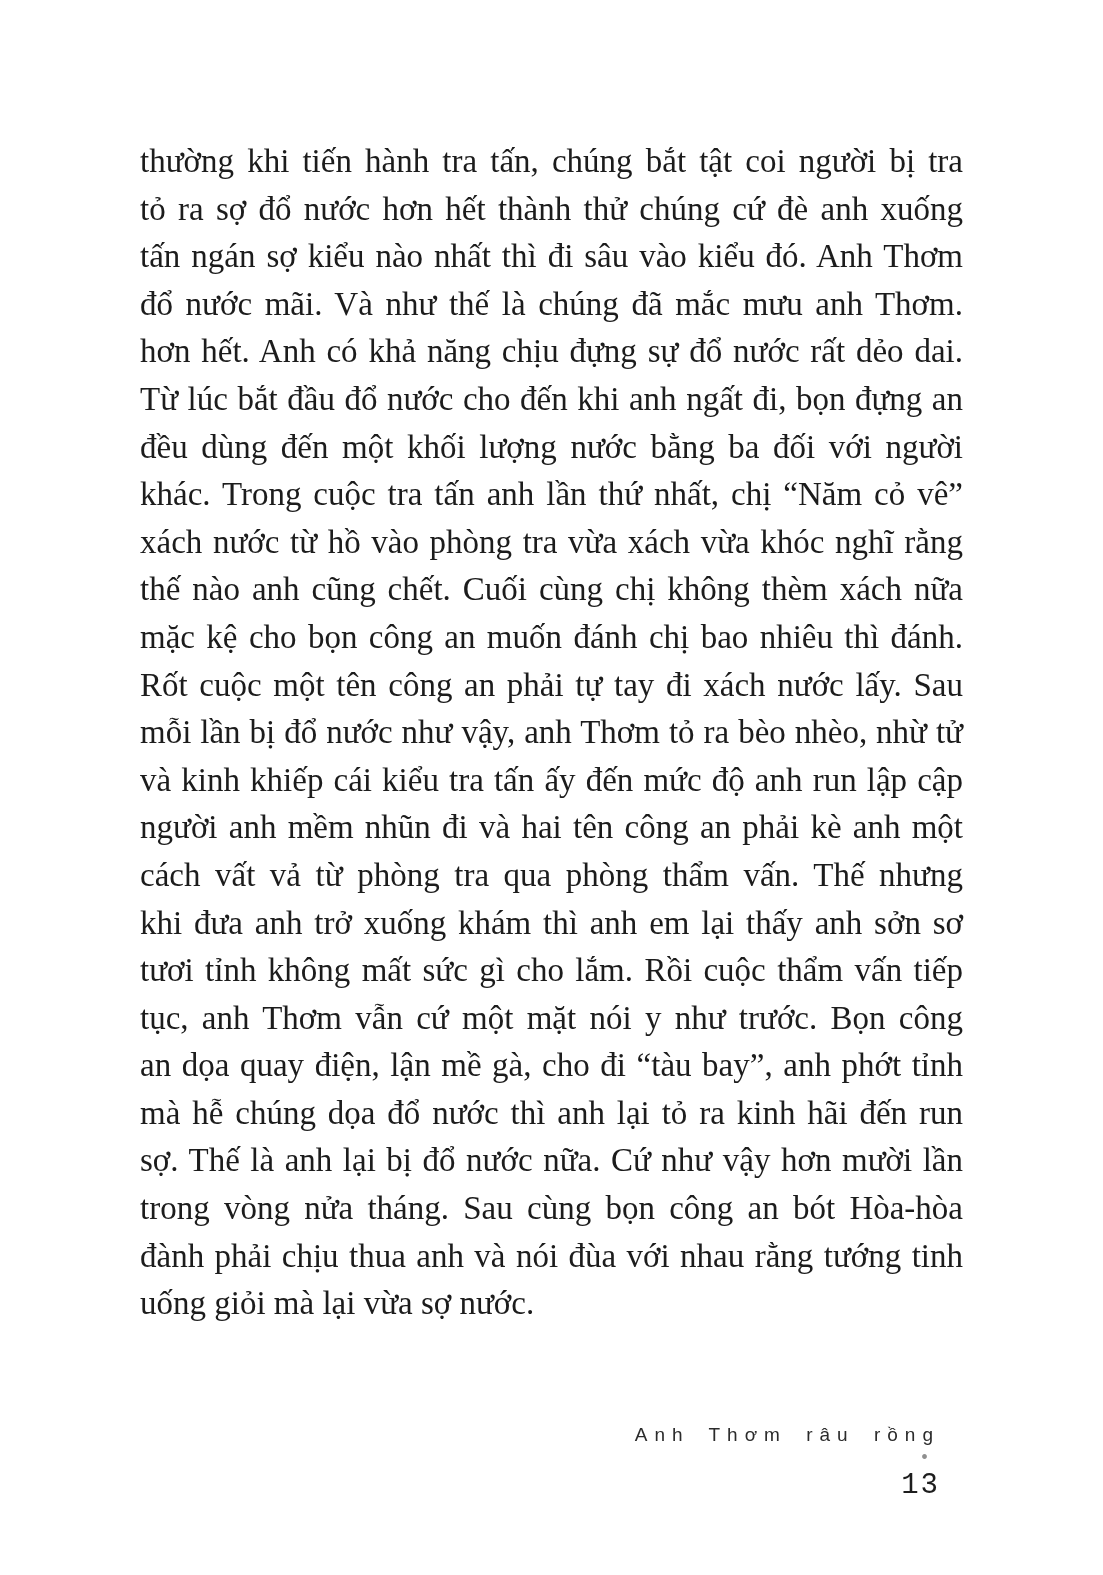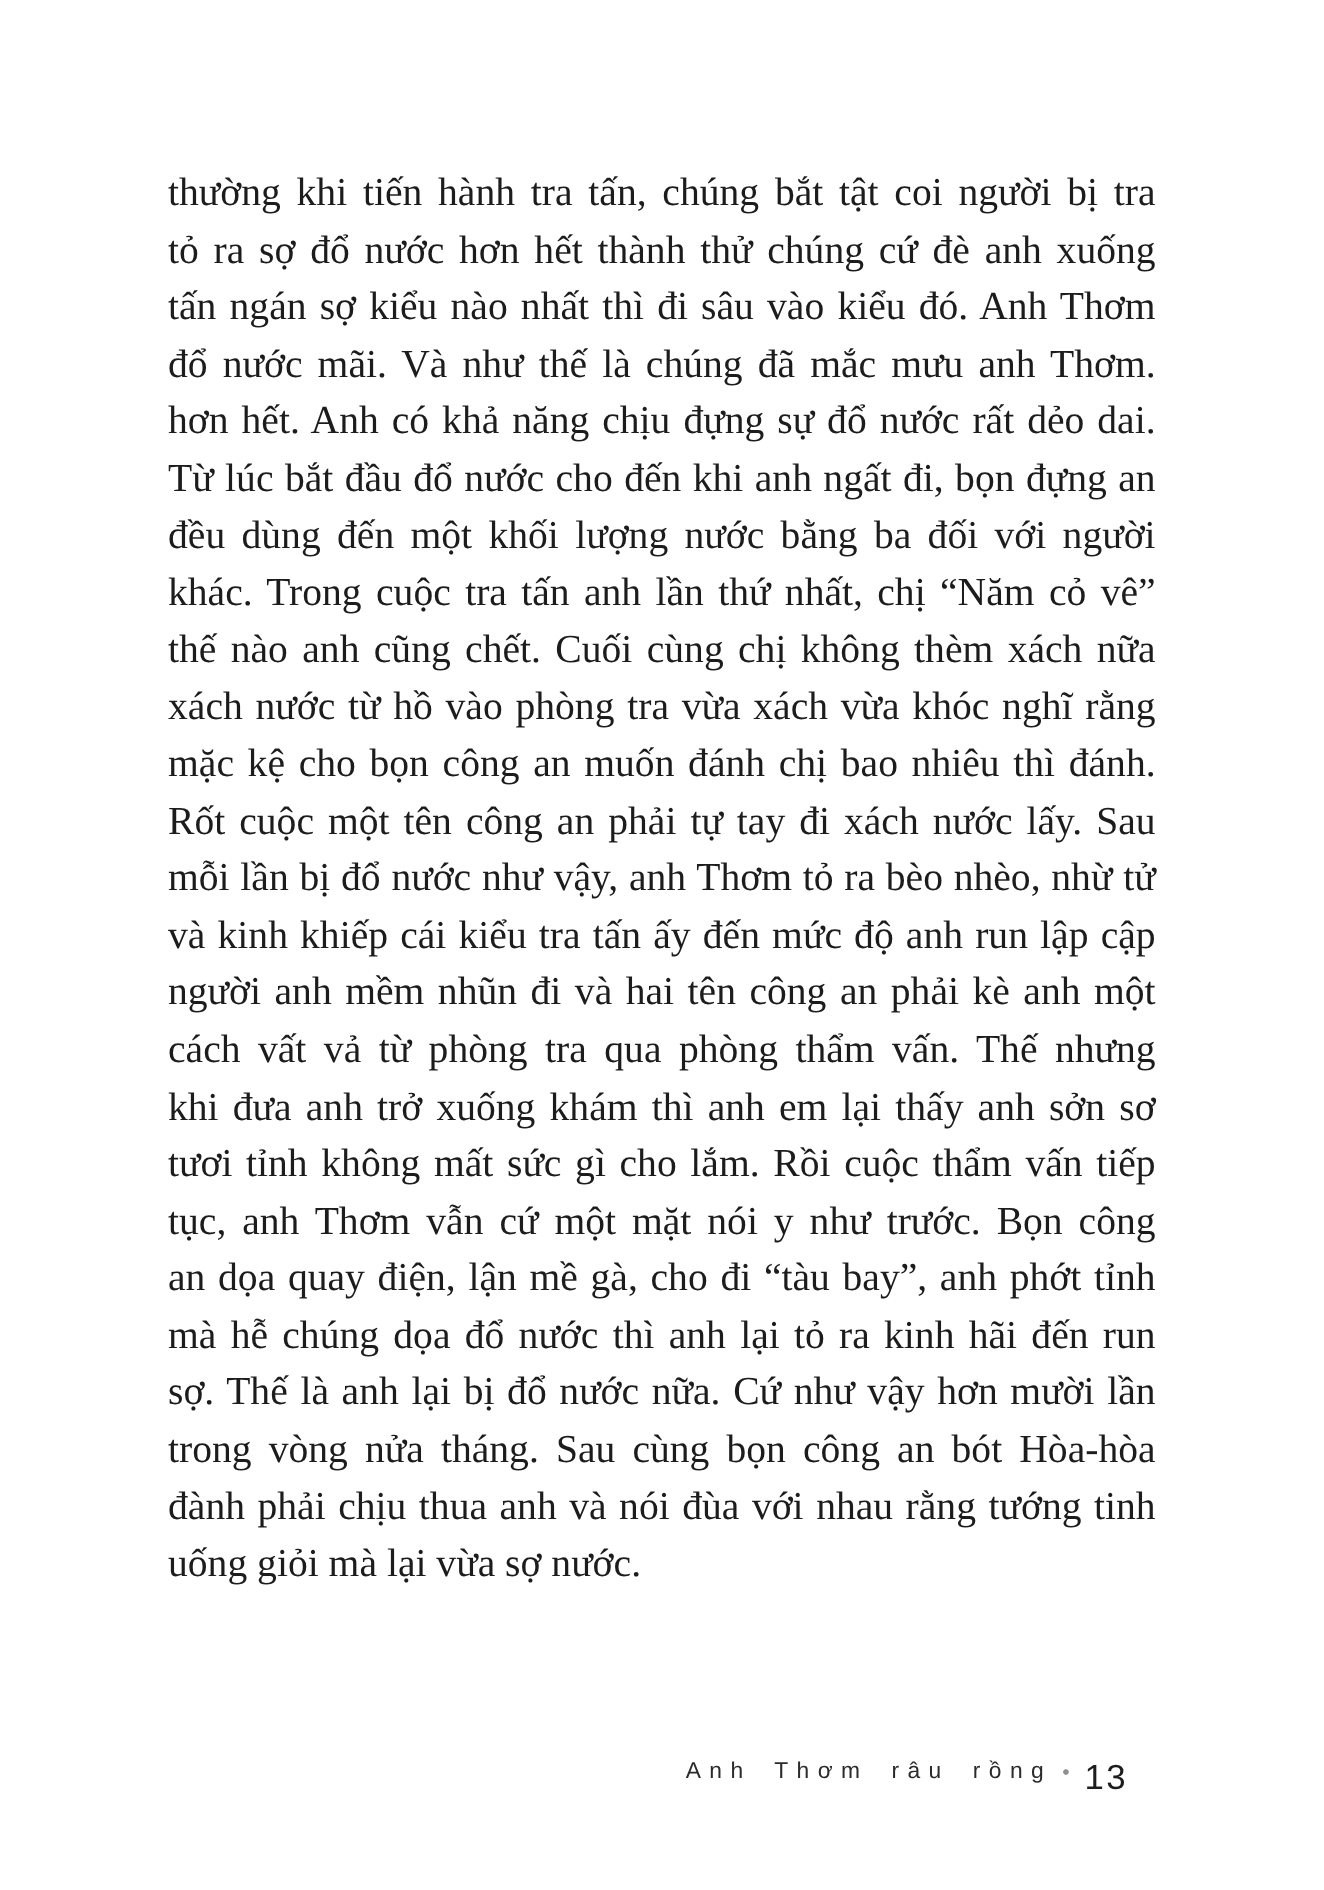--- a/index.html
+++ b/index.html
@@ -30,60 +30,61 @@
     text-align-last: justify;
     text-justify: inter-word;
     white-space: nowrap;
   }
   .body-line.last-line {
     text-align-last: left;
   }
   .footer {
     position: absolute;
     right: 141px;
-    top: 1466px;
+    top: 1424px;
     display: flex;
-    align-items: flex-start;
+    align-items: flex-end;
+    flex-direction: column;
   }
   .running-title {
     font-family: "Liberation Sans", sans-serif;
     font-size: 19px;
     letter-spacing: 7px;
     word-spacing: 7px;
     color: #2b2b2b;
   }
   .separator {
     font-family: "Liberation Serif", serif;
     font-size: 20px;
     color: #8f8f8f;
     margin: 0 12px 0 8px;
   }
   .page-number {
-    font-family: Liberation Sans, sans-serif;
+    font-family: Liberation Mono, monospace;
     font-size: 29px;
     color: #1d1d1d;
     letter-spacing: 2px;
   }
 </style>
 </head>
 <body>
 
 <div class="page">
 
   <div class="text-block">
       <div class="body-line">thường khi tiến hành tra tấn, chúng bắt tật coi người bị tra</div>
       <div class="body-line">tỏ ra sợ đổ nước hơn hết thành thử chúng cứ đè anh xuống</div>
       <div class="body-line">tấn ngán sợ kiểu nào nhất thì đi sâu vào kiểu đó. Anh Thơm</div>
       <div class="body-line">đổ nước mãi. Và như thế là chúng đã mắc mưu anh Thơm.</div>
       <div class="body-line">hơn hết. Anh có khả năng chịu đựng sự đổ nước rất dẻo dai.</div>
       <div class="body-line">Từ lúc bắt đầu đổ nước cho đến khi anh ngất đi, bọn đựng an</div>
       <div class="body-line">đều dùng đến một khối lượng nước bằng ba đối với người</div>
       <div class="body-line">khác. Trong cuộc tra tấn anh lần thứ nhất, chị “Năm cỏ vê”</div>
+      <div class="body-line">xách nước từ hồ vào phòng tra vừa xách vừa khóc nghĩ rằng</div>
       <div class="body-line">thế nào anh cũng chết. Cuối cùng chị không thèm xách nữa</div>
-      <div class="body-line">xách nước từ hồ vào phòng tra vừa xách vừa khóc nghĩ rằng</div>
       <div class="body-line">mặc kệ cho bọn công an muốn đánh chị bao nhiêu thì đánh.</div>
       <div class="body-line">Rốt cuộc một tên công an phải tự tay đi xách nước lấy. Sau</div>
       <div class="body-line">mỗi lần bị đổ nước như vậy, anh Thơm tỏ ra bèo nhèo, nhừ tử</div>
       <div class="body-line">và kinh khiếp cái kiểu tra tấn ấy đến mức độ anh run lập cập</div>
       <div class="body-line">người anh mềm nhũn đi và hai tên công an phải kè anh một</div>
       <div class="body-line">cách vất vả từ phòng tra qua phòng thẩm vấn. Thế nhưng</div>
       <div class="body-line">khi đưa anh trở xuống khám thì anh em lại thấy anh sởn sơ</div>
       <div class="body-line">tươi tỉnh không mất sức gì cho lắm. Rồi cuộc thẩm vấn tiếp</div>
       <div class="body-line">tục, anh Thơm vẫn cứ một mặt nói y như trước. Bọn công</div>
       <div class="body-line">an dọa quay điện, lận mề gà, cho đi “tàu bay”, anh phớt tỉnh</div>

